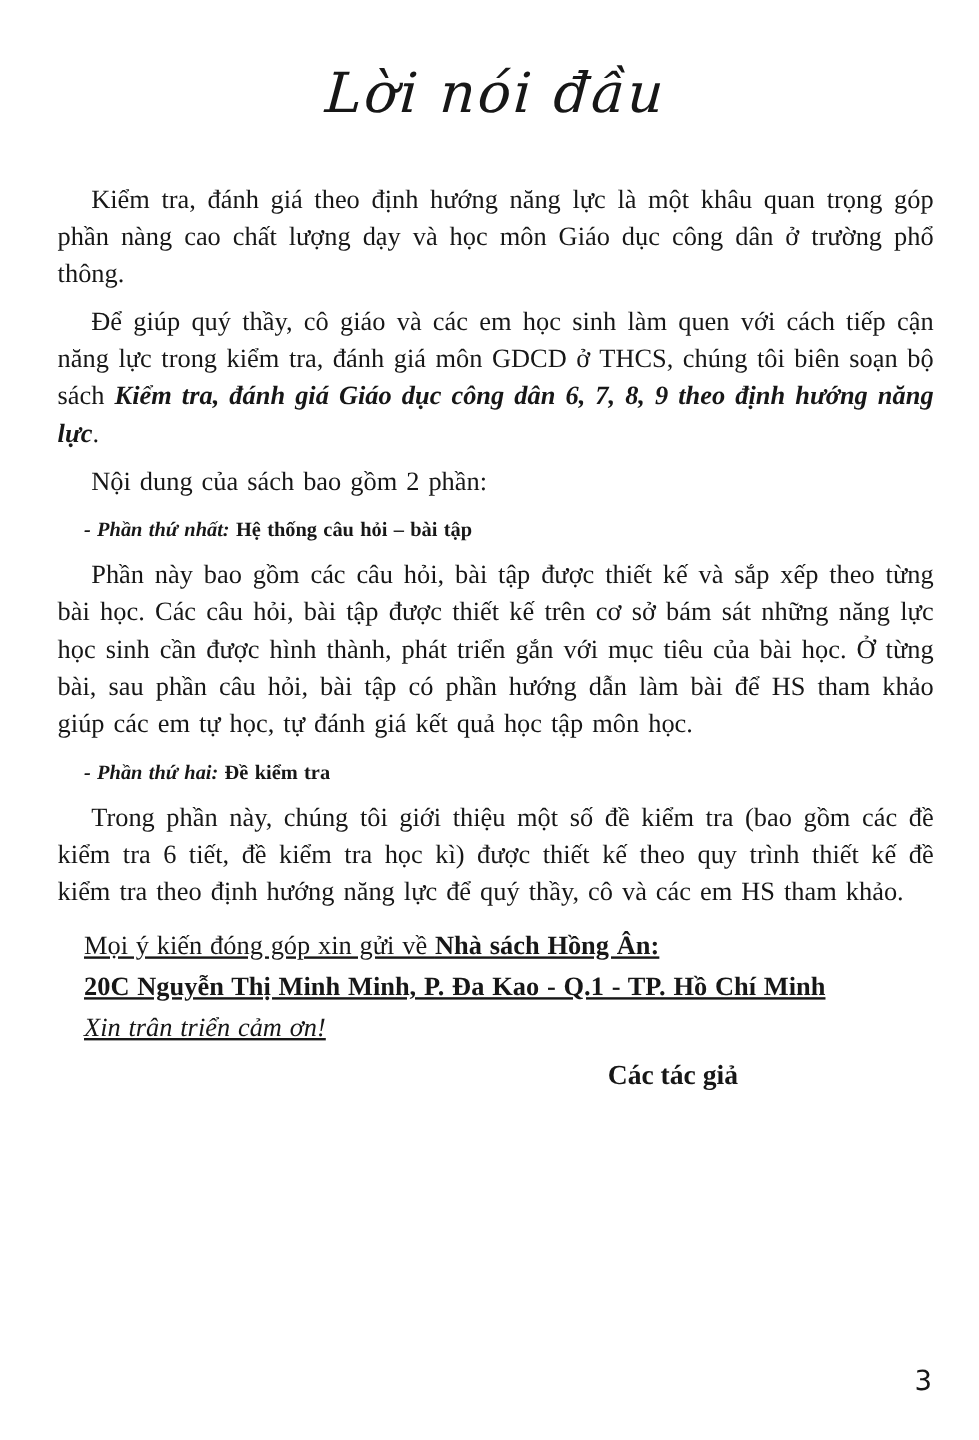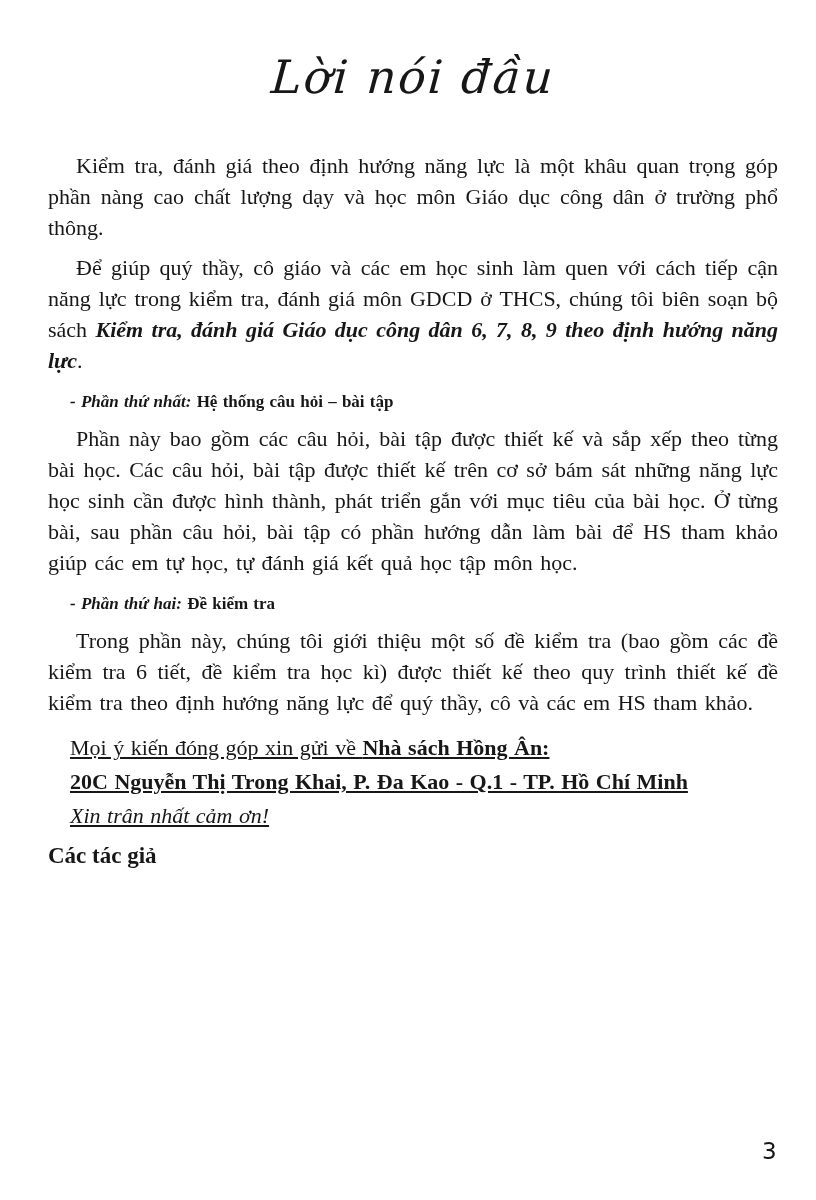--- a/index.html
+++ b/index.html
@@ -55,20 +55,21 @@
     line-height: 32px;
     text-align: left;
     text-indent: 22px;
     margin: 0 0 2px 0;
     word-spacing: 1px;
   }
   .thanks { font-style: italic; }
   .signature {
     font-size: 23px;
     font-weight: bold;
+    text-align: right;
     padding-right: 163px;
     margin: 8px 0 0 0;
     line-height: 31px;
   }
   .page-number {
     position: absolute;
     left: 762px;
     top: 1138px;
     font-family: "DejaVu Sans", sans-serif;
     font-size: 23px;
@@ -78,33 +79,34 @@
 <body>
 
 <div class="page">
 
   <h1 class="title">Lời nói đầu</h1>
 
   <p class="body-para">Kiểm tra, đánh giá theo định hướng năng lực là một khâu quan trọng góp phần nàng cao chất lượng dạy và học môn Giáo dục công dân ở trường phổ thông.</p>
 
   <p class="body-para"><span>Để giúp quý thầy, cô giáo và các em học sinh làm quen với cách tiếp cận năng lực trong kiểm tra, đánh giá môn GDCD ở THCS, chúng tôi biên soạn bộ sách </span><span class="bi">Kiểm tra, đánh giá Giáo dục công dân 6, 7, 8, 9 theo định hướng năng lực</span><span>.</span></p>
 
+  <p class="body-para">Nội dung của sách bao gồm 2 phần:</p>
 
   <p class="section-line"><span class="bi">- Phần thứ nhất:</span><span class="b"> Hệ thống câu hỏi – bài tập</span></p>
 
   <p class="body-para">Phần này bao gồm các câu hỏi, bài tập được thiết kế và sắp xếp theo từng bài học. Các câu hỏi, bài tập được thiết kế trên cơ sở bám sát những năng lực học sinh cần được hình thành, phát triển gắn với mục tiêu của bài học. Ở từng bài, sau phần câu hỏi, bài tập có phần hướng dẫn làm bài để HS tham khảo giúp các em tự học, tự đánh giá kết quả học tập môn học.</p>
 
   <p class="section-line"><span class="bi">- Phần thứ hai:</span><span class="b"> Đề kiểm tra</span></p>
 
   <p class="body-para">Trong phần này, chúng tôi giới thiệu một số đề kiểm tra (bao gồm các đề kiểm tra 6 tiết, đề kiểm tra học kì) được thiết kế theo quy trình thiết kế đề kiểm tra theo định hướng năng lực để quý thầy, cô và các em HS tham khảo.</p>
 
 
   <div class="contact-block">
     <p><span>Mọi ý kiến đóng góp xin gửi về </span><span class="b">Nhà sách Hồng Ân:</span></p>
-    <p class="b">20C Nguyễn Thị Trong Khai, P. Đa Kao - Q.1 - TP. Hồ Chí Minh</p>
-    <p class="thanks">Xin trân nhất cảm ơn!</p>
+    <p class="b">20C Nguyễn Thị Minh Minh, P. Đa Kao - Q.1 - TP. Hồ Chí Minh</p>
+    <p class="thanks">Xin trân triển cảm ơn!</p>
   </div>
 
   <p class="signature">Các tác giả</p>
 
   <div class="page-number">3</div>
 
 </div>
 
 </body></html>

